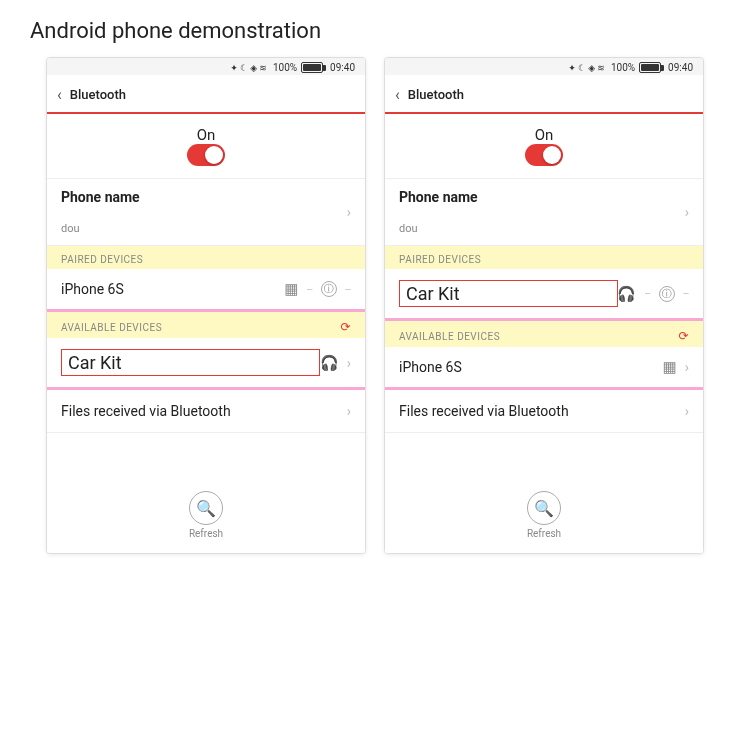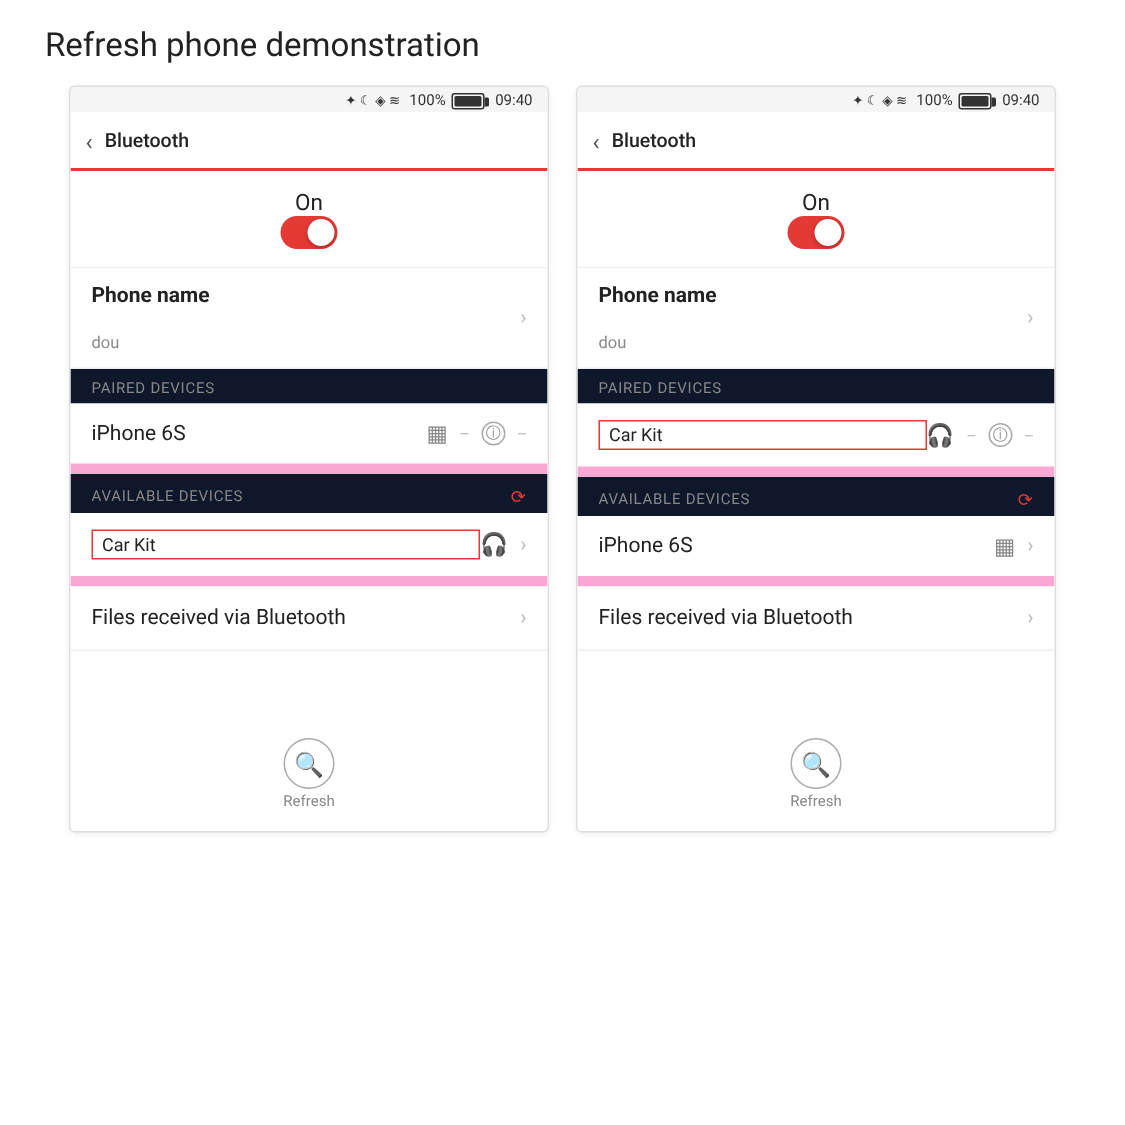--- a/index.html
+++ b/index.html
@@ -138,31 +138,31 @@
     .row-nav-label { font-size: 14px; color: #222; font-weight: bold; }
     .row-nav-sub { font-size: 11px; color: #888; margin-top: 17px; }
     .chevron { font-size: 14px; color: #bbb; }
 
     
     .section-header {
       padding: 8px 14px 4px 14px;
       font-size: 10px;
       color: #888;
       letter-spacing: 0.5px;
-      background: #0f172a;
+      background: #fef9c3;
       text-transform: uppercase;
     }
 
     
     .device-row {
       display: flex;
       align-items: center;
       justify-content: space-between;
       padding: 11px 14px;
-      border-bottom: 7px solid #f9a8d4;
+      border-bottom: 3px solid #f9a8d4;
       background: #fff;
     }
     .device-name {
       font-size: 14px;
       color: #222;
       flex: 1;
     }
     .device-icons {
       display: flex;
       align-items: center;
@@ -172,21 +172,21 @@
       font-size: 15px;
       color: #888;
     }
     .device-icon-sm {
       font-size: 12px;
       color: #888;
     }
 
     
     .device-name-highlight {
-      font-size: 12px;
+      font-size: 18px;
       color: #222;
       flex: 1;
       border: 1.5px solid #e53935;
       padding: 2px 6px;
       display: inline-block;
     }
 
     
     .spinner {
       color: #e53935;
@@ -228,21 +228,21 @@
       margin-bottom: 3px;
     }
     .refresh-label {
       font-size: 10px;
       color: #888;
     }
   </style>
 </head>
 <body>
 
-<div class="page-title">Refresh phone demonstration</div>
+<div class="page-title">Android phone demonstration</div>
 
 <div class="phones-container">
 
   <div class="phone-mockup">
 
     <div class="status-bar">
       <span style="font-size:9px;margin-right:2px;">✦ ☾ ◈ ≋</span>
       <span style="font-size:10px;">100%</span>
       <span class="battery">
         <span class="battery-bar">

